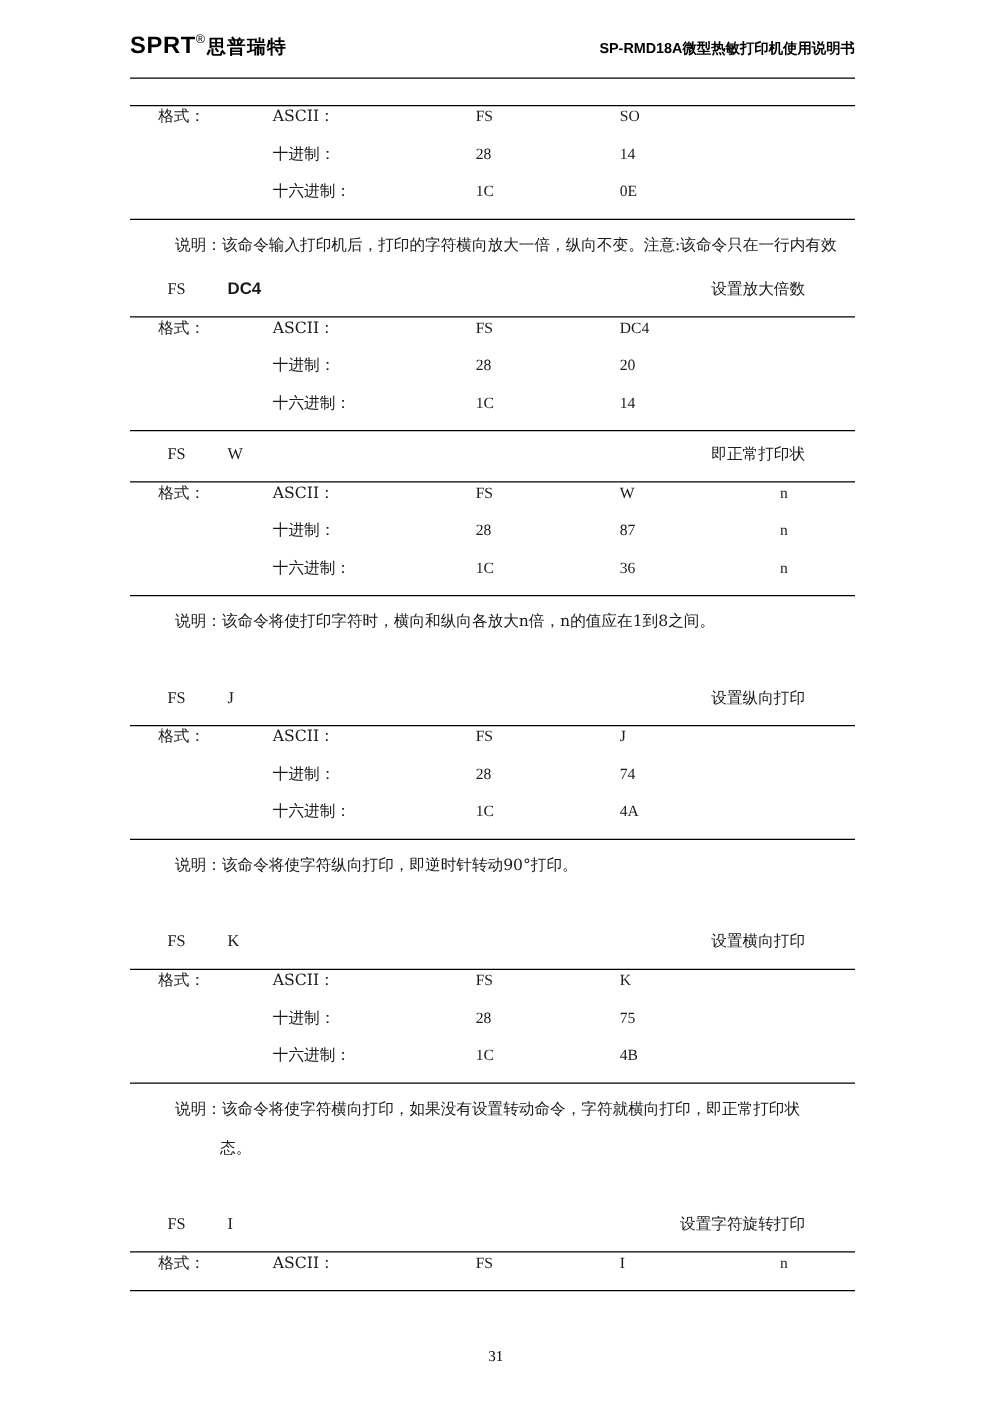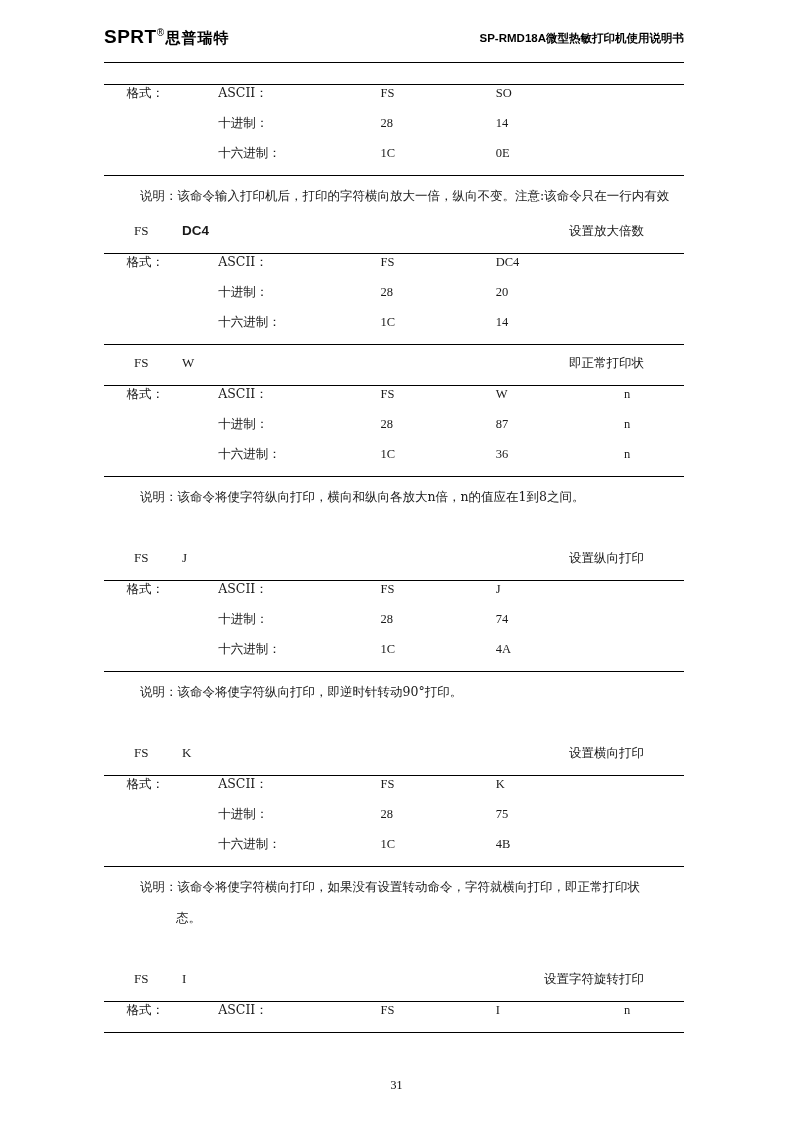--- a/index.html
+++ b/index.html
@@ -268,21 +268,21 @@
           <span class="v3">n</span>
         </div>
         <div class="fmt-row">
           <span class="lbl-a"></span>
           <span class="lbl-b">十六进制：</span>
           <span class="v1">1C</span>
           <span class="v2">36</span>
           <span class="v3">n</span>
         </div>
       </div>
-      <div class="desc"><span>说明：该命令将使字符纵向打印，横向和纵向各放大n倍，n的值应在1到8之间。</span></div>
+      <div class="desc"><span>说明：该命令将使打印字符时，横向和纵向各放大n倍，n的值应在1到8之间。</span></div>
       <div class="gap-lg"></div>
       <div class="cmd-head">
         <span class="c1">FS</span>
         <span class="c2">J</span>
         <span class="cn-title">设置纵向打印</span>
       </div>
       <div class="fmt-table">
         <div class="fmt-row">
           <span class="lbl-a">格式：</span>
           <span class="lbl-b">ASCII：</span>

